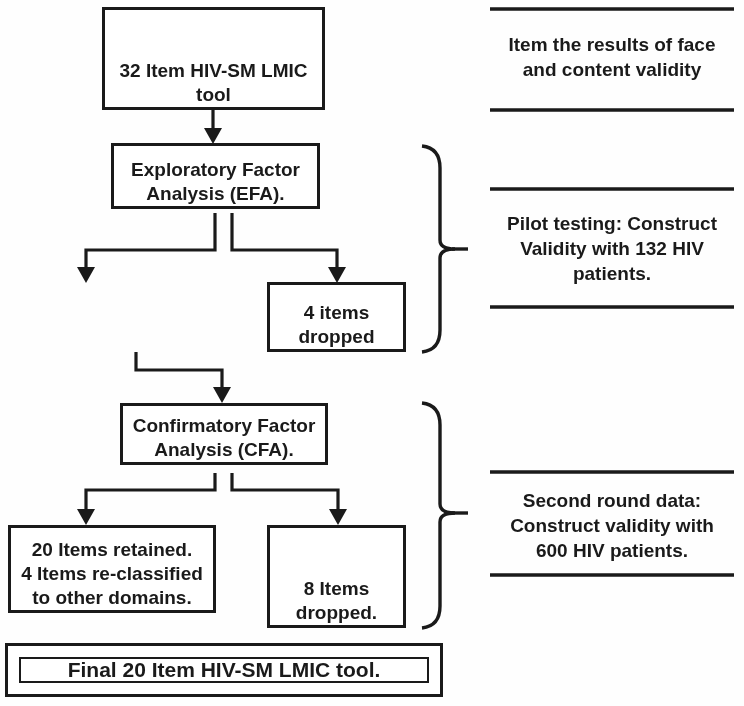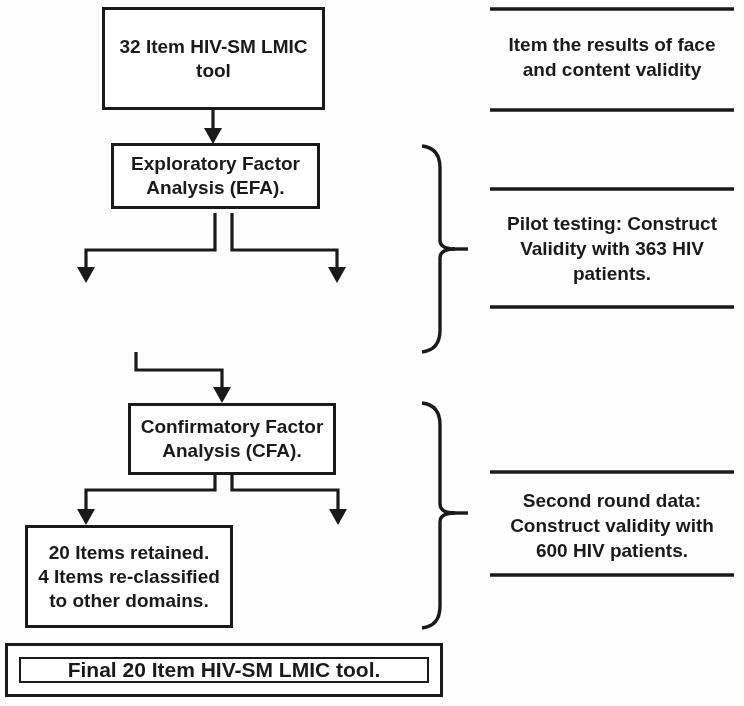--- a/index.html
+++ b/index.html
@@ -38,21 +38,21 @@
     stroke:var(--stroke);
     stroke-width:3.4;
     fill:none;
   }
   .box{
     position:absolute;
     box-sizing:border-box;
     background:#fff;
     border:3px solid var(--stroke);
     display:flex;
-    align-items:center;
+    align-items:flex-end;
     justify-content:center;
     text-align:center;
     font-weight:700;
     font-size:19px;
     line-height:24px;
   }
   .prewrap{white-space:pre-line;}
   .final-outer{
     position:absolute;
     box-sizing:border-box;
@@ -124,43 +124,51 @@
     <span class="prewrap">32 Item HIV-SM LMIC
 tool</span>
   </div>
 
   <div class="box" style="left:111px;top:143px;width:209px;height:66px">
     <span class="prewrap">Exploratory Factor
 Analysis (EFA).</span>
   </div>
 
 
+  <div class="box" style="left:267px;top:282px;width:139px;height:70px">
+    <span class="prewrap">4 items
+dropped</span>
+  </div>
 
-  <div class="box" style="left:128px;top:403px;width:208px;height:72px">
+  <div class="box" style="left:120px;top:403px;width:208px;height:62px">
     <span class="prewrap">Confirmatory Factor
 Analysis (CFA).</span>
   </div>
 
-  <div class="box" style="left:25px;top:525px;width:208px;height:103px">
+  <div class="box" style="left:8px;top:525px;width:208px;height:88px">
     <span class="prewrap">20 Items retained.
 4 Items re-classified
 to other domains.</span>
   </div>
 
+  <div class="box" style="left:267px;top:525px;width:139px;height:103px">
+    <span class="prewrap">8 Items
+dropped.</span>
+  </div>
 
   <div class="final-outer" style="left:5px;top:643px;width:438px;height:54px">
     <div class="final-inner">
       <span class="prewrap">Final 20 Item HIV-SM LMIC tool.</span>
     </div>
   </div>
 
   <div class="annotation prewrap" style="left:486px;top:32px">Item the results of face
 and content validity</div>
 
   <div class="annotation prewrap" style="left:486px;top:211px">Pilot testing: Construct
-Validity with 363 HIV
+Validity with 132 HIV
 patients.</div>
 
   <div class="annotation prewrap" style="left:486px;top:488px">Second round data:
 Construct validity with
 600 HIV patients.</div>
 
 </div>
 
 </body></html>

